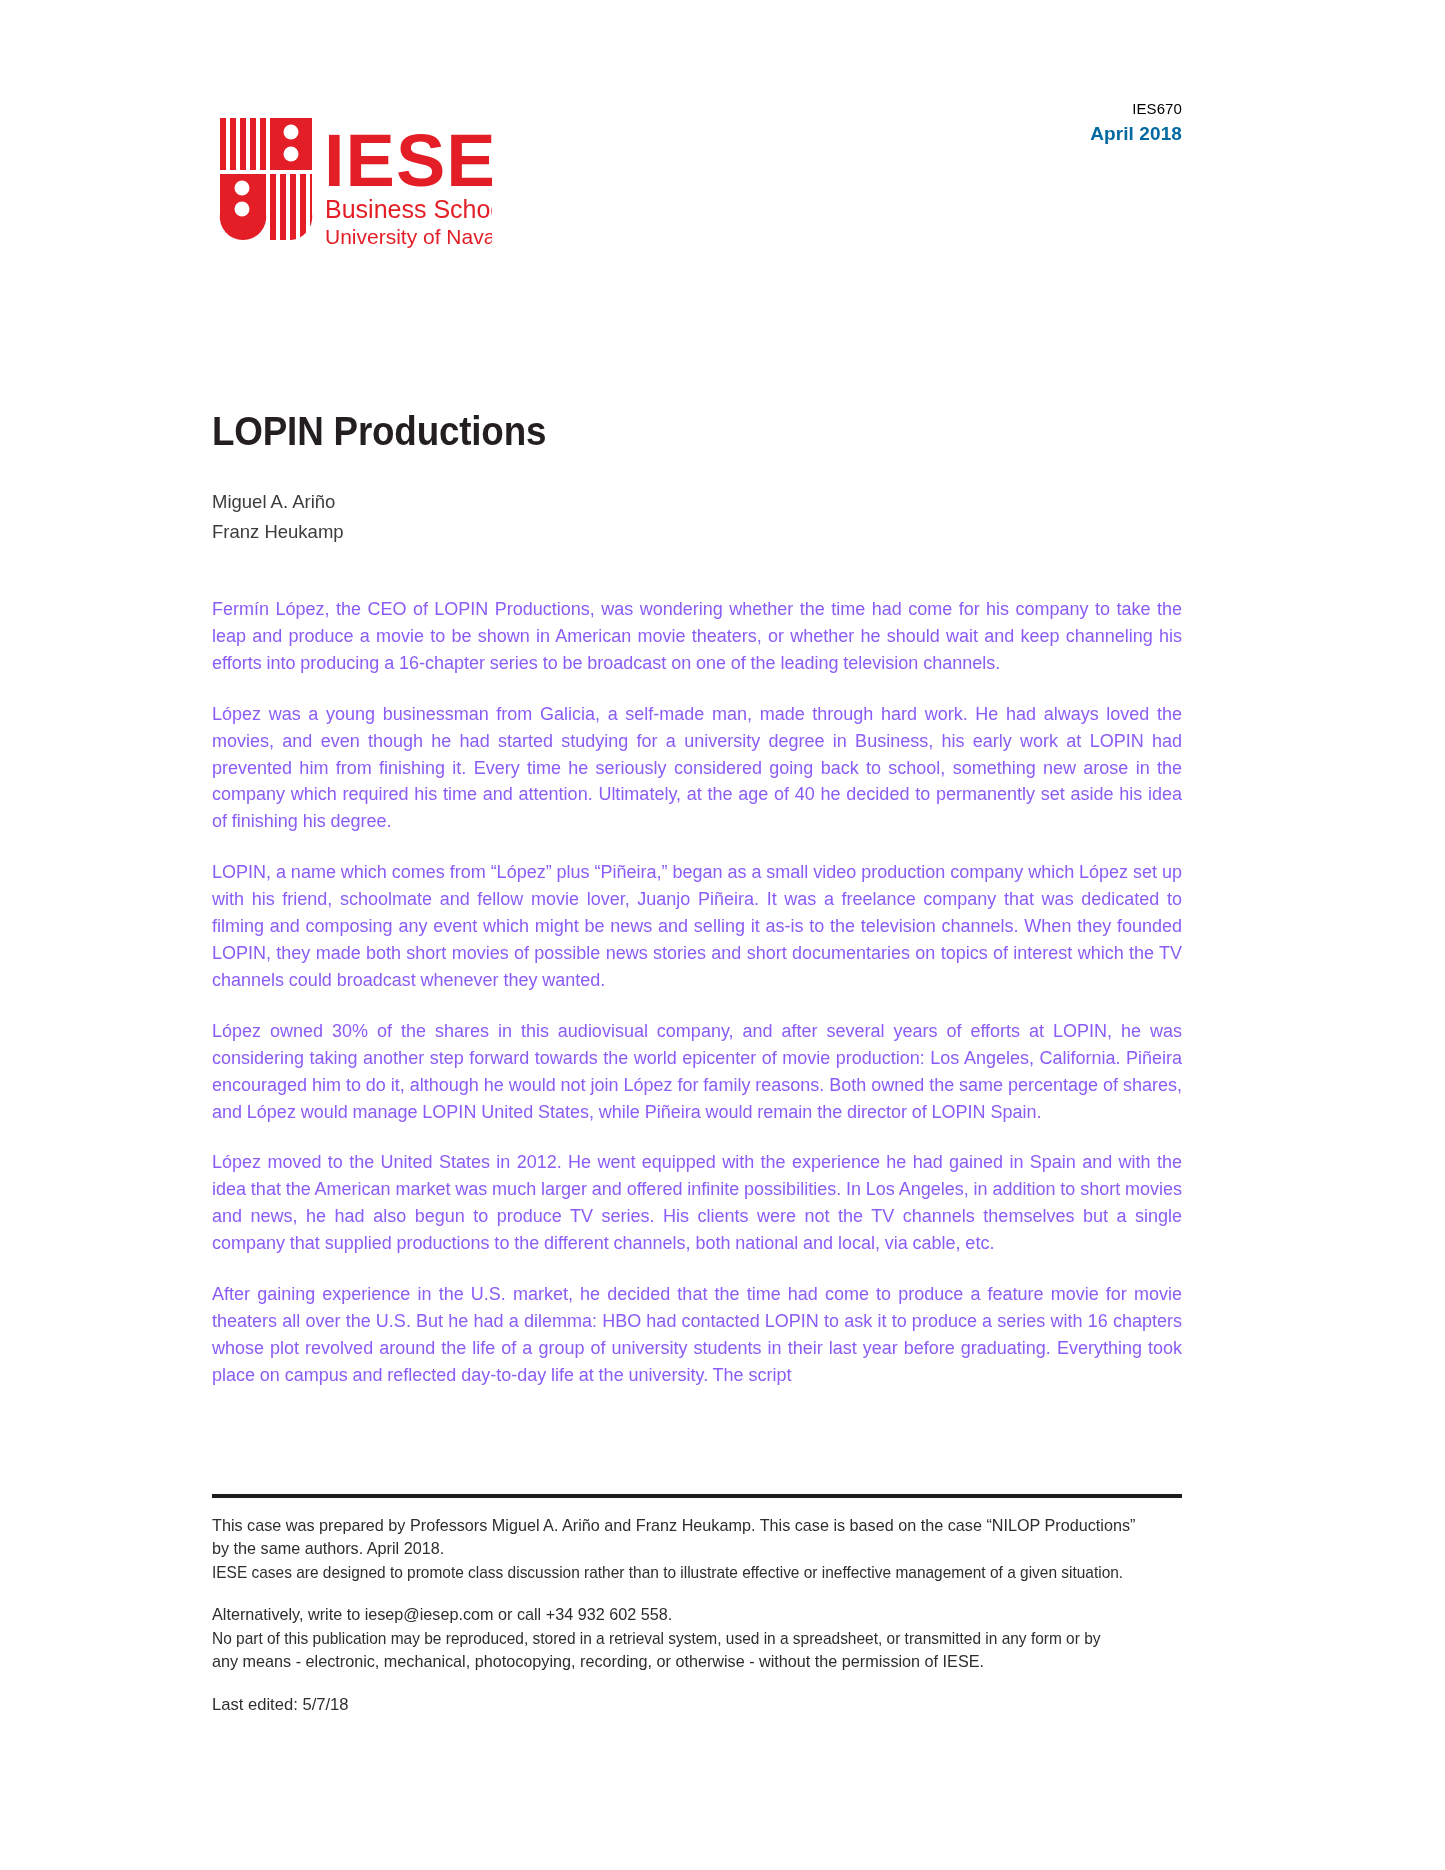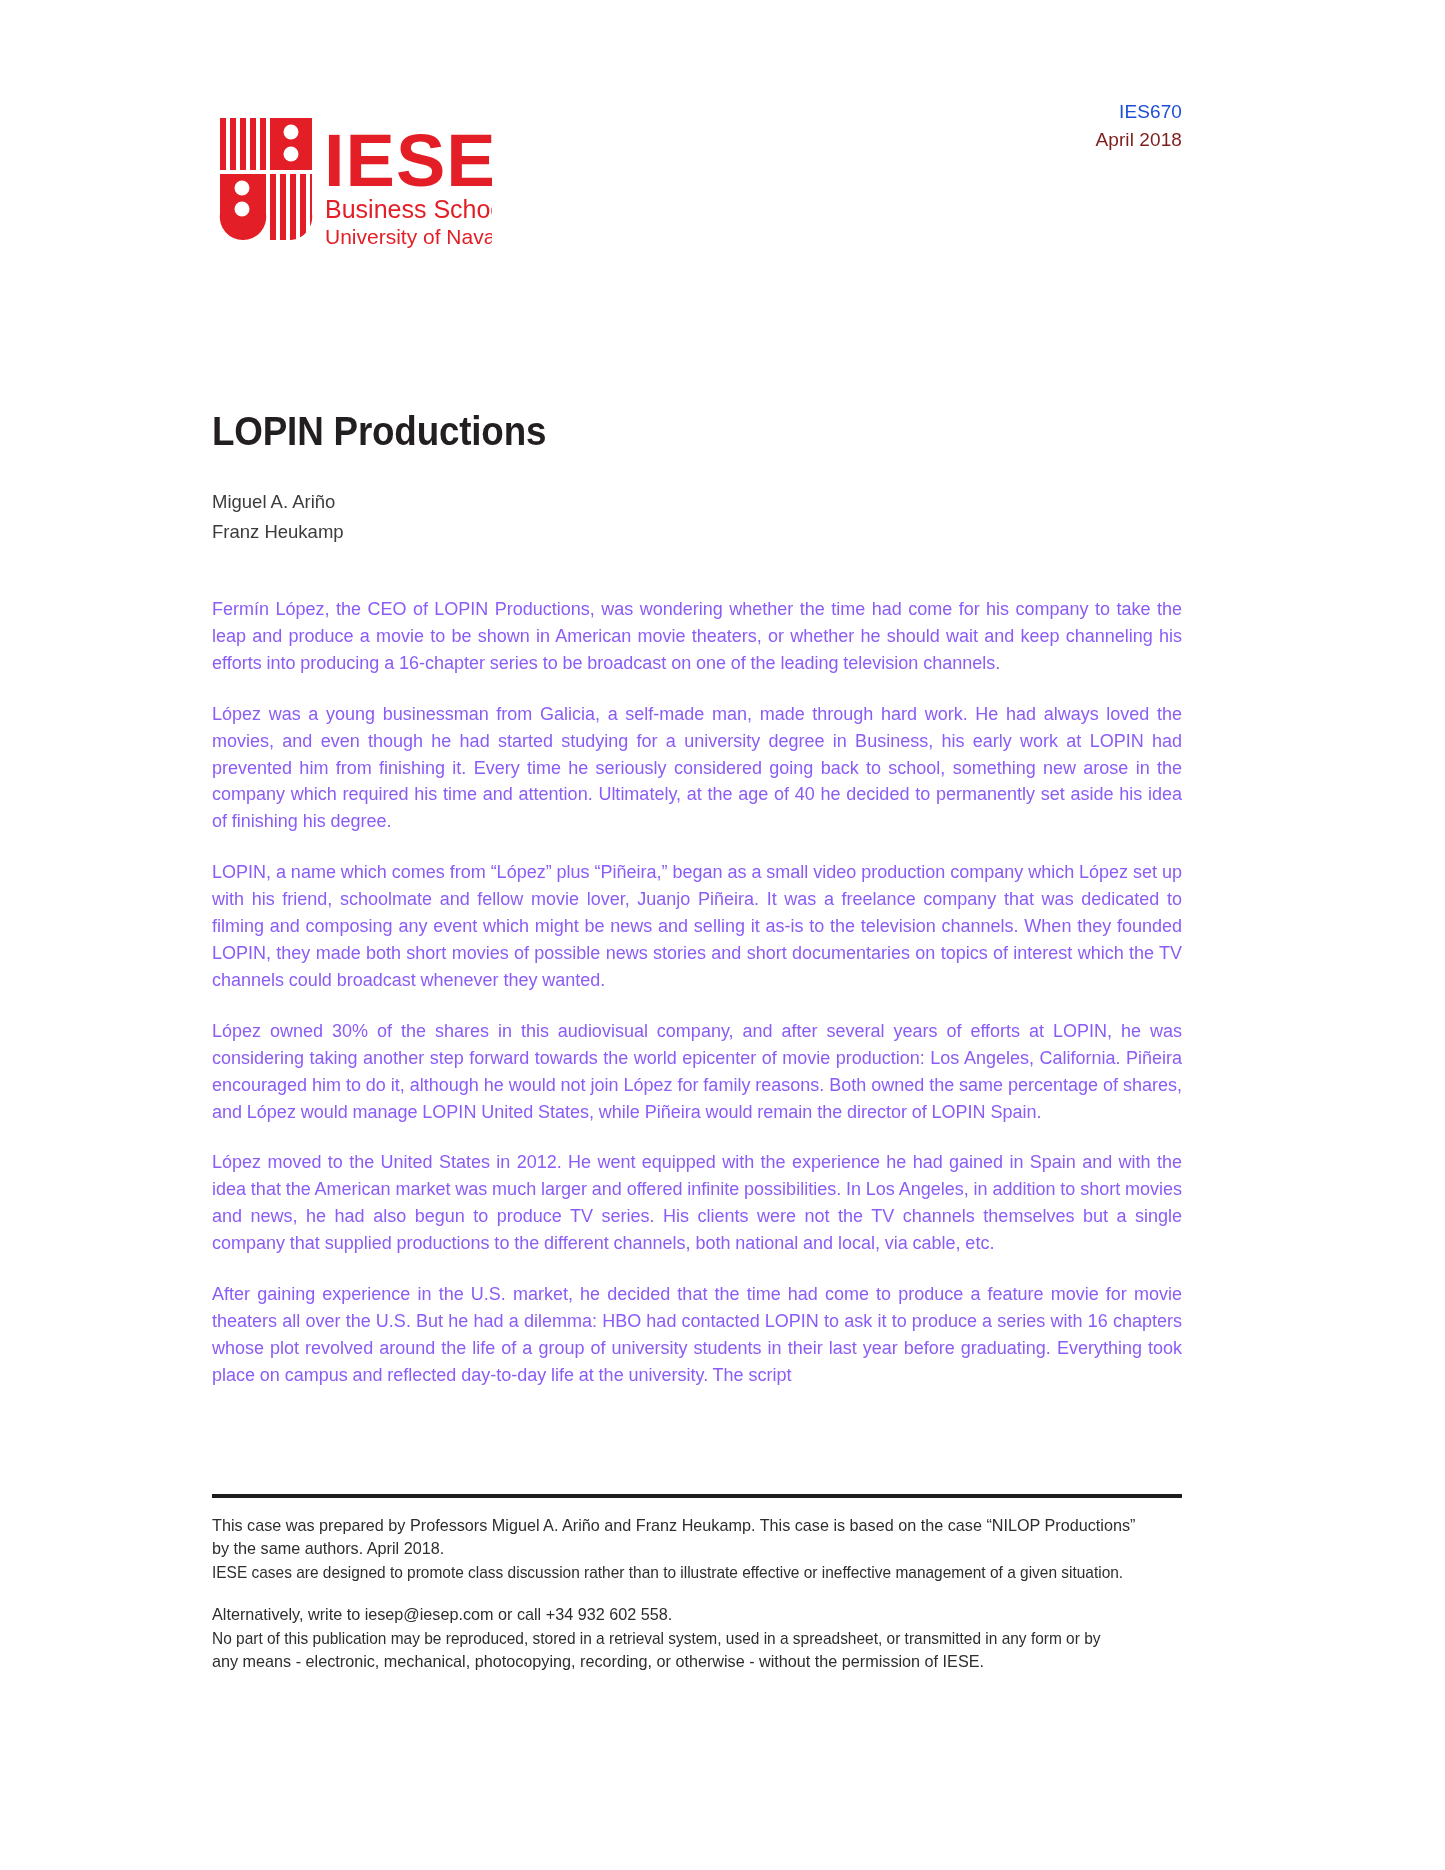--- a/index.html
+++ b/index.html
@@ -46,28 +46,28 @@
   .logo svg { display: block; }
 
   .doc-ref {
     position: absolute;
     right: 0;
     top: 98px;
     text-align: right;
     line-height: 1.45;
   }
   .doc-ref .ref-code {
-    font-size: 19px;
-    color: #1d4ed8;
+    font-size: 15px;
+    color: #000000;
     letter-spacing: .1px;
   }
   .doc-ref .ref-date {
     font-size: 19px;
-    font-weight: normal;
-    color: #7f1d1d;
+    font-weight: bold;
+    color: #0369a1;
     letter-spacing: .1px;
   }
 
   
   .doc-title {
     position: absolute;
     left: 0;
     top: 382px;
     font-family: "Liberation Sans Narrow", "Liberation Sans", sans-serif;
     font-size: 40px;
@@ -223,16 +223,19 @@
         <div class="fn-line plain">by the same authors. April 2018.</div>
         <div class="fn-line narrow">IESE cases are designed to promote class discussion rather than to illustrate effective or ineffective management of a given situation.</div>
       </div>
 
       <div class="fn-block">
         <div class="fn-line plain">Alternatively, write to iesep@iesep.com or call +34 932 602 558.</div>
         <div class="fn-line narrow">No part of this publication may be reproduced, stored in a retrieval system, used in a spreadsheet, or transmitted in any form or by</div>
         <div class="fn-line plain">any means - electronic, mechanical, photocopying, recording, or otherwise - without the permission of IESE.</div>
       </div>
 
+      <div class="fn-block">
+        <div class="fn-last">Last edited: 5/7/18</div>
+      </div>
     </div>
 
   </div>
 </div>
 
 </body></html>

